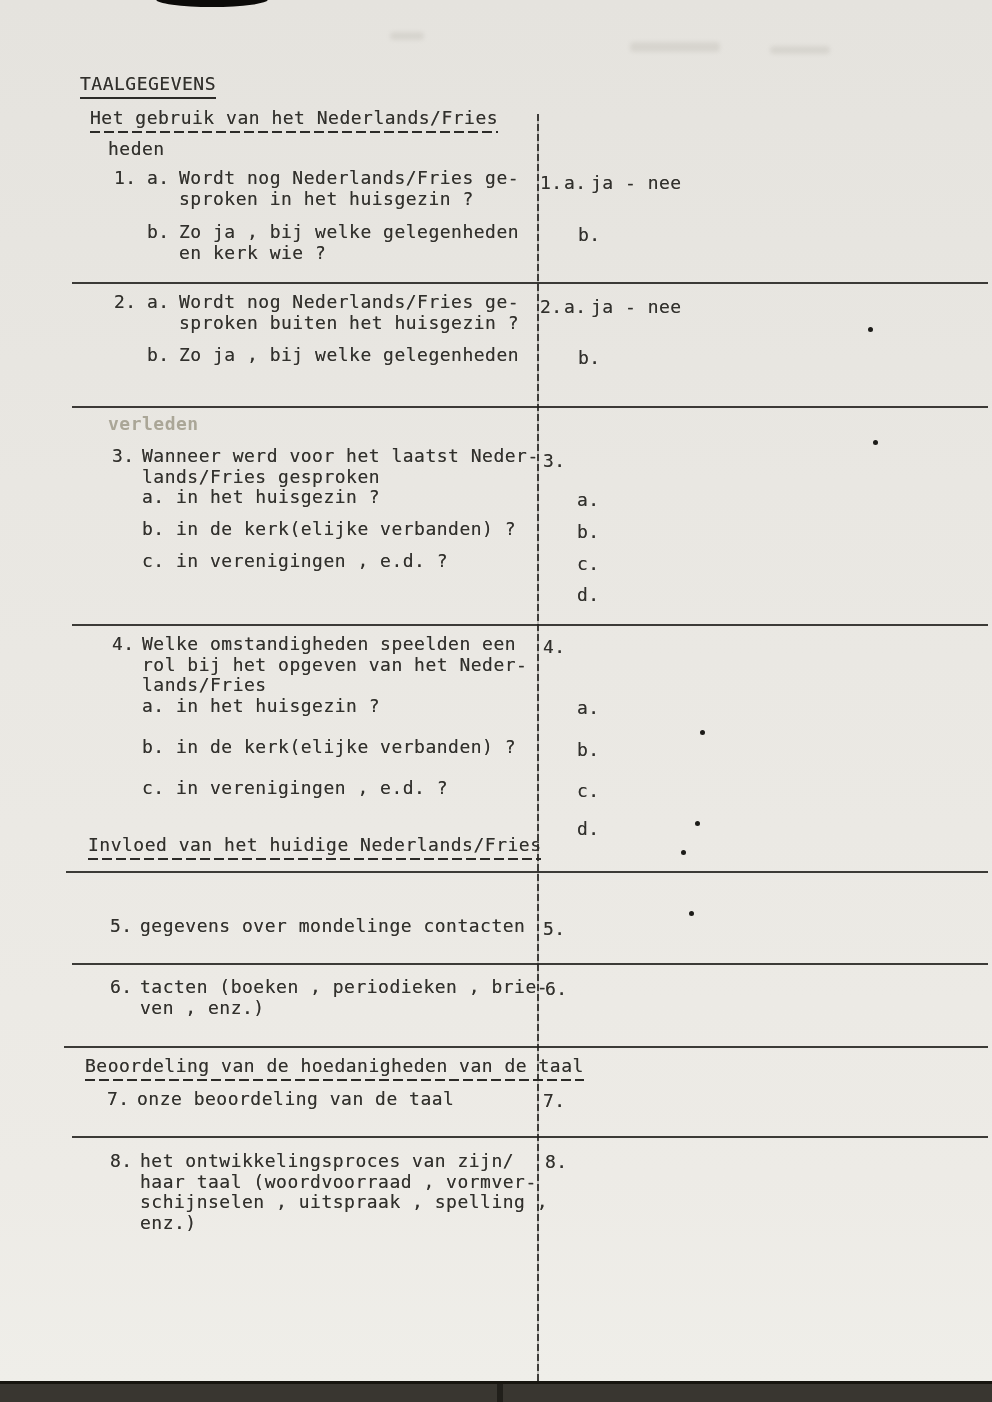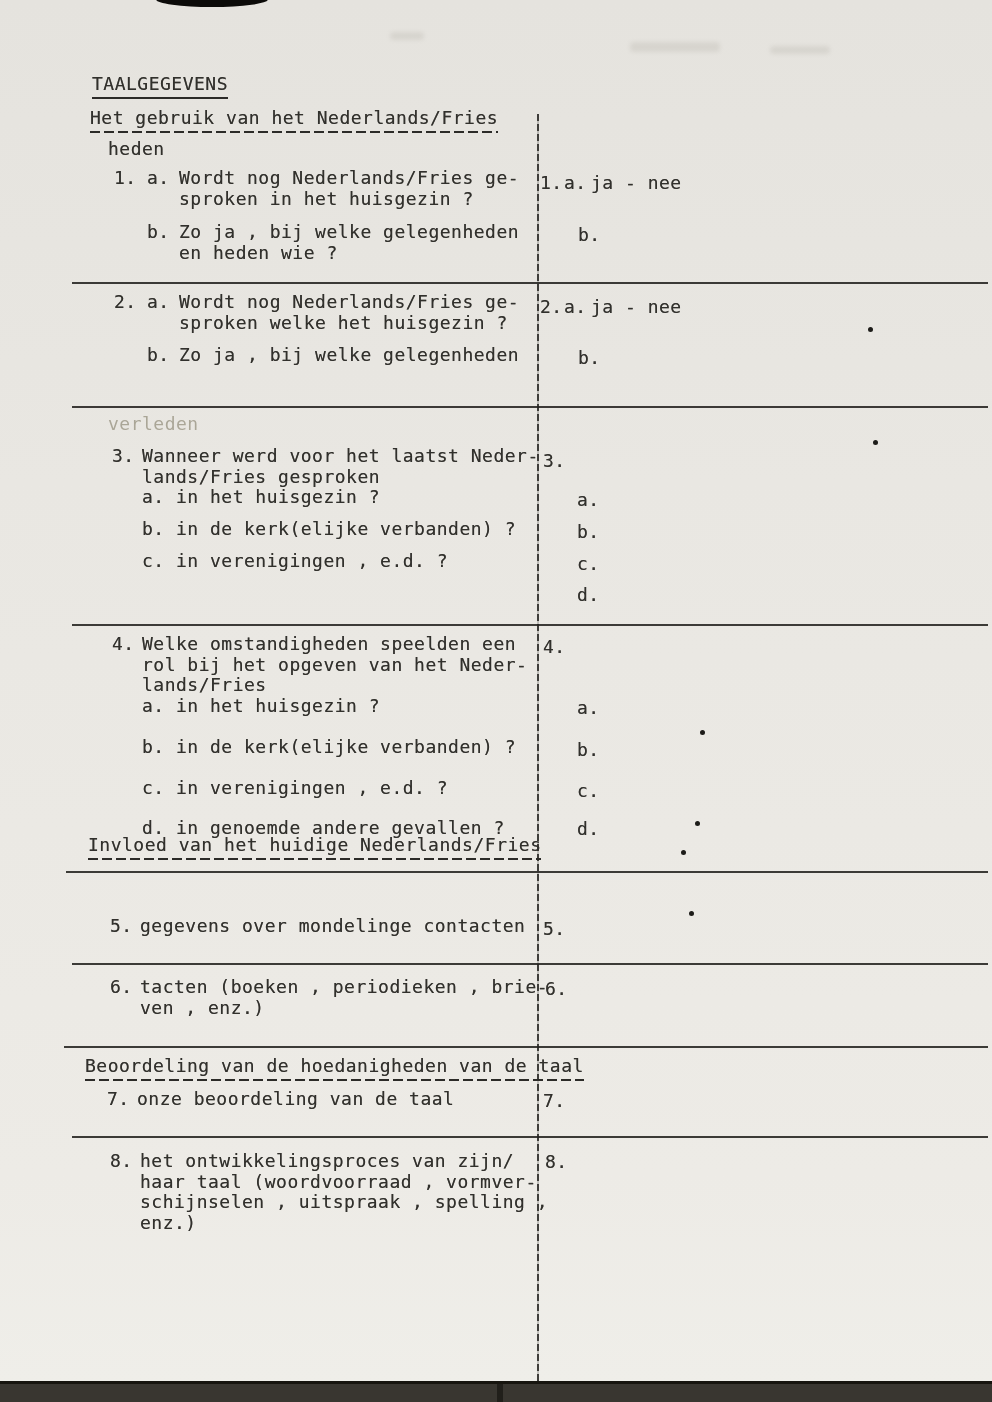--- a/index.html
+++ b/index.html
@@ -38,20 +38,21 @@
     background-image:repeating-linear-gradient(90deg,#2c2b28 0 10px, rgba(0,0,0,0) 10px 14px);
     background-size:100% 2px;
     background-position:0 100%;
     background-repeat:no-repeat;
   }
   .faded{
     color:#96917f;
     opacity:.75;
     filter:blur(.3px);
     text-shadow:none;
+    font-weight:bold;
   }
   .rule{
     position:absolute;left:72px;width:916px;height:2px;
     background:#23221f;opacity:.88;
   }
   .vline{
     position:absolute;left:537px;top:114px;width:2px;height:1268px;
     background:repeating-linear-gradient(to bottom,#2b2a27 0 7px, rgba(43,42,39,.25) 7px 10px);
     opacity:.9;
   }
@@ -81,21 +82,21 @@
 </head>
 <body>
 
 <div class="paper">
 
   <div class="scanner-arc"></div>
   <div class="smudge" style="left:390px;top:32px;width:34px;height:8px;"></div>
   <div class="smudge" style="left:630px;top:42px;width:90px;height:10px;"></div>
   <div class="smudge" style="left:770px;top:46px;width:60px;height:8px;"></div>
 
-  <div class="abs" style="left:92px;top:74px;">
+  <div class="abs" style="left:80px;top:74px;">
     <span class="t u-solid">TAALGEGEVENS</span>
   </div>
 
   <div class="abs" style="left:90px;top:108px;">
     <span class="t u-dash">Het gebruik van het Nederlands/Fries</span>
   </div>
   <div class="abs" style="left:108px;top:139px;">
     <span class="t">heden</span>
   </div>
 
@@ -114,39 +115,39 @@
     <span class="t">a.</span>
     <span>
       <div class="t">Wordt nog Nederlands/Fries ge-</div>
       <div class="t">sproken in het huisgezin ?</div>
     </span>
   </div>
   <div class="abs grid2" style="left:147px;top:222px;">
     <span class="t">b.</span>
     <span>
       <div class="t">Zo ja , bij welke gelegenheden</div>
-      <div class="t">en heden wie ?</div>
+      <div class="t">en kerk wie ?</div>
     </span>
   </div>
 
   <div class="abs rgrid" style="left:540px;top:173px;">
     <span class="t">1.</span>
     <span class="t">a.</span>
     <span class="t">ja - nee</span>
   </div>
   <div class="abs" style="left:578px;top:225px;">
     <span class="t">b.</span>
   </div>
 
   <div class="abs grid3" style="left:114px;top:292px;">
     <span class="t">2.</span>
     <span class="t">a.</span>
     <span>
       <div class="t">Wordt nog Nederlands/Fries ge-</div>
-      <div class="t">sproken welke het huisgezin ?</div>
+      <div class="t">sproken buiten het huisgezin ?</div>
     </span>
   </div>
   <div class="abs grid2" style="left:147px;top:345px;">
     <span class="t">b.</span>
     <span>
       <div class="t">Zo ja , bij welke gelegenheden</div>
     </span>
   </div>
 
   <div class="abs rgrid" style="left:540px;top:297px;">
@@ -183,21 +184,20 @@
     <span class="t">4.</span>
     <span>
       <div class="t">Welke omstandigheden speelden een</div>
       <div class="t">rol bij het opgeven van het Neder-</div>
       <div class="t">lands/Fries</div>
     </span>
   </div>
   <div class="abs t" style="left:142px;top:696px;">a. in het huisgezin ?</div>
   <div class="abs t" style="left:142px;top:737px;">b. in de kerk(elijke verbanden) ?</div>
   <div class="abs t" style="left:142px;top:778px;">c. in verenigingen , e.d. ?</div>
-  <div class="abs t" style="left:142px;top:818px;">d. in genoemde andere gevallen ?</div>
 
   <div class="abs t" style="left:543px;top:637px;">4.</div>
   <div class="abs t" style="left:577px;top:698px;">a.</div>
   <div class="abs t" style="left:577px;top:740px;">b.</div>
   <div class="abs t" style="left:577px;top:781px;">c.</div>
   <div class="abs t" style="left:577px;top:819px;">d.</div>
 
   <div class="abs" style="left:88px;top:835px;text-align:center;">
     <span class="t u-dash">Invloed van het huidige Nederlands/Fries</span>
   </div>

